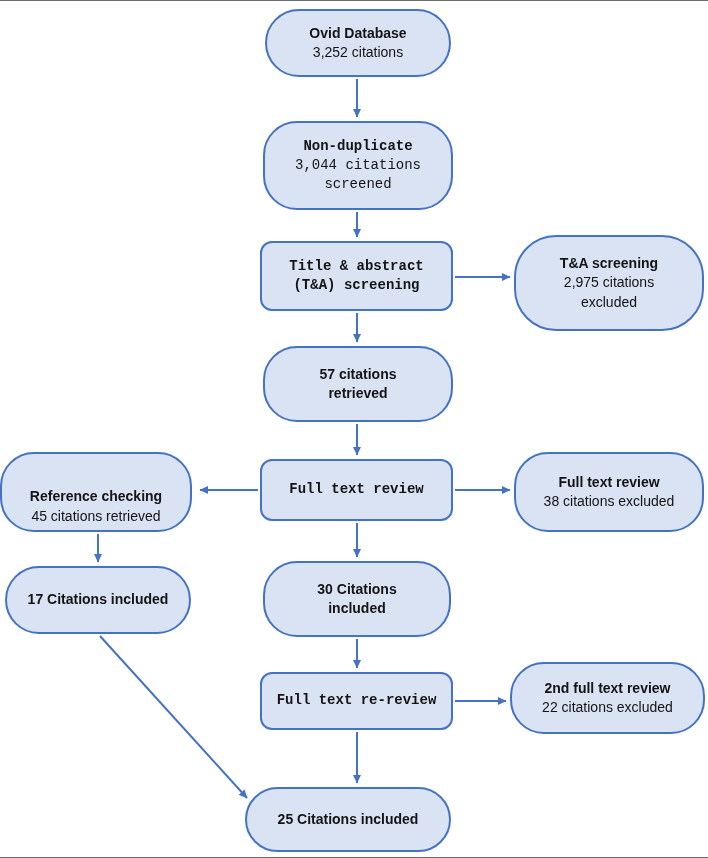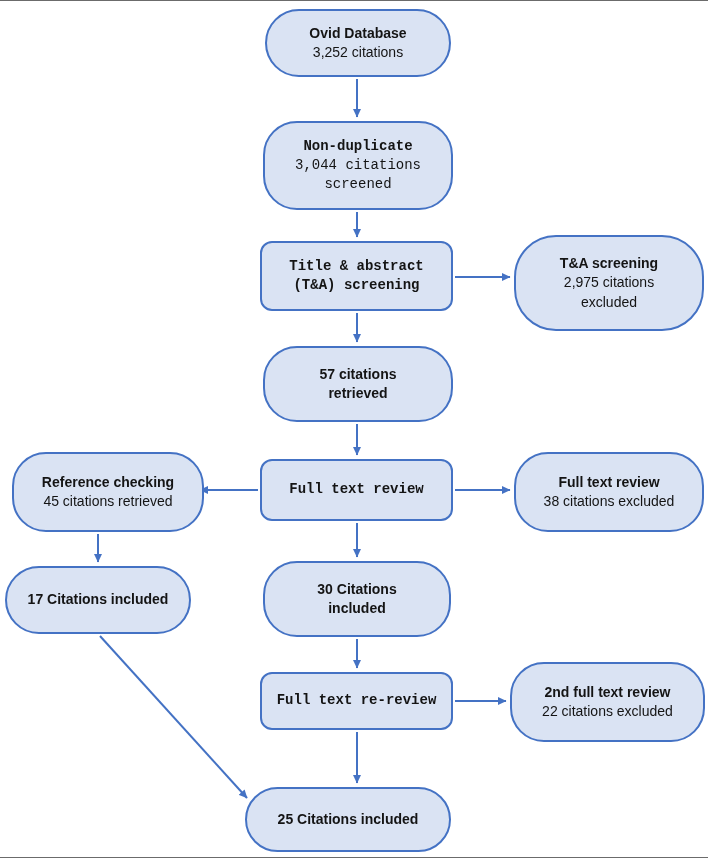--- a/index.html
+++ b/index.html
@@ -37,27 +37,27 @@
   .arrows { position: absolute; left: 0; top: 0; pointer-events: none; }
   .arrows line { stroke: var(--arrow-color, #4472c4); stroke-width: 2; }
   .arrows .ah-path { fill: var(--arrow-color, #4472c4); }
 
   
   .n0  { left: 265px; top: 8px;   width: 186px; height: 68px; }
   .n1  { left: 263px; top: 120px; width: 190px; height: 89px; font-family: Liberation Mono, monospace; }
   .n2  { left: 260px; top: 240px; width: 193px; height: 70px; }
   .n3  { left: 514px; top: 234px; width: 190px; height: 96px; border-radius: 42px; }
   .n4  { left: 263px; top: 345px; width: 190px; height: 76px; }
-  .n5  { left: 12px;   top: 451px; width: 192px; height: 80px; }
+  .n5  { left: 0;   top: 451px; width: 192px; height: 80px; justify-content: flex-end; }
   .n6  { left: 260px; top: 458px; width: 193px; height: 62px; }
   .n7  { left: 514px; top: 451px; width: 190px; height: 80px; }
   .n8  { left: 5px;   top: 565px; width: 186px; height: 68px; }
   .n9  { left: 263px; top: 560px; width: 188px; height: 76px; }
   .n10 { left: 260px; top: 671px; width: 193px; height: 58px; }
-  .n11 { left: 510px; top: 661px; width: 195px; height: 80px; }
+  .n11 { left: 510px; top: 661px; width: 195px; height: 72px; }
   .n12 { left: 245px; top: 786px; width: 206px; height: 65px; }
 </style>
 </head>
 <body>
 
 <div class="canvas">
 
   <svg class="arrows" width="708" height="858" viewBox="0 0 708 858" aria-hidden="true">
     <defs>
       <marker id="ah" markerWidth="9" markerHeight="8" refX="8" refY="4" orient="auto" markerUnits="userSpaceOnUse">

